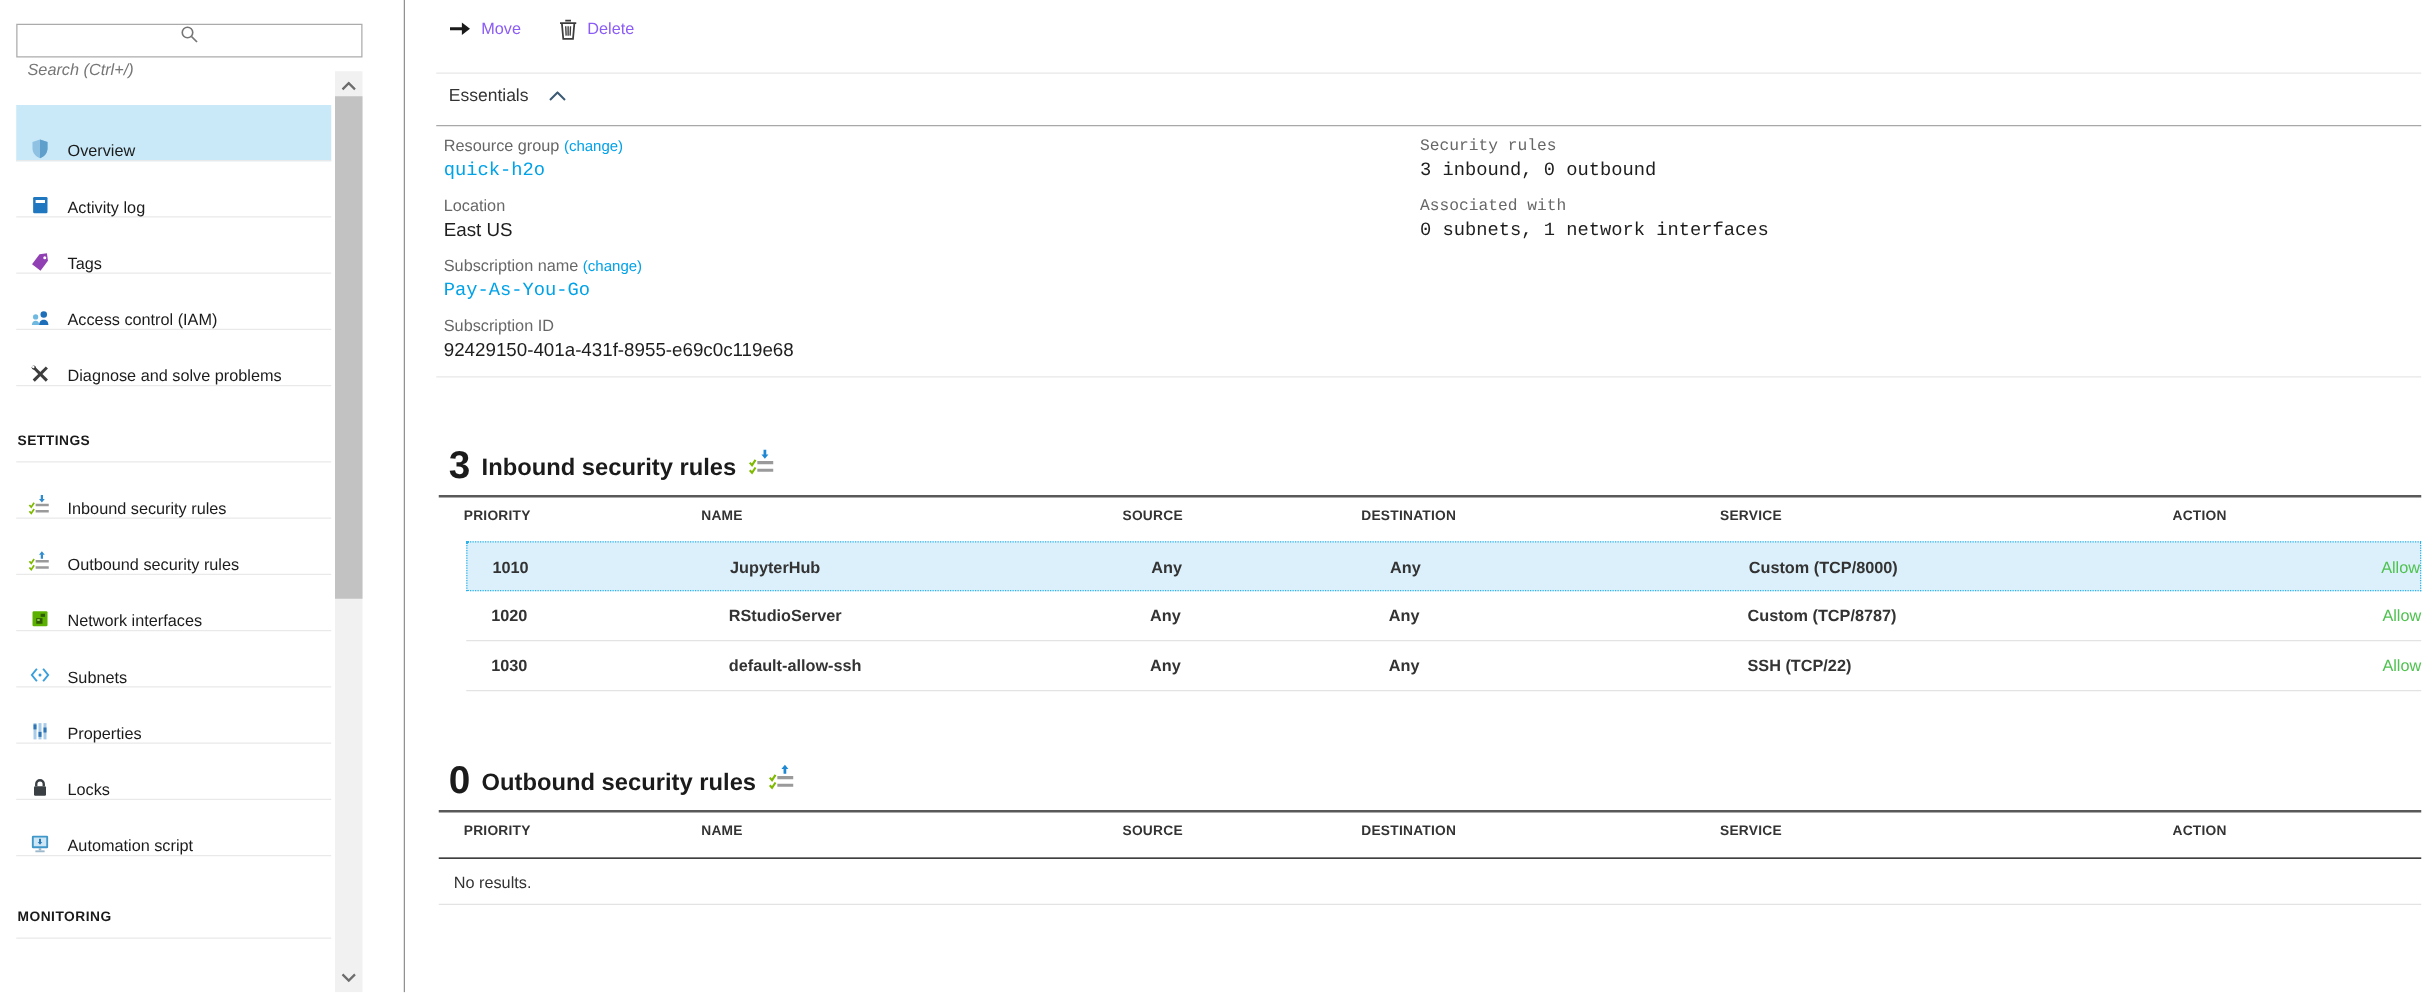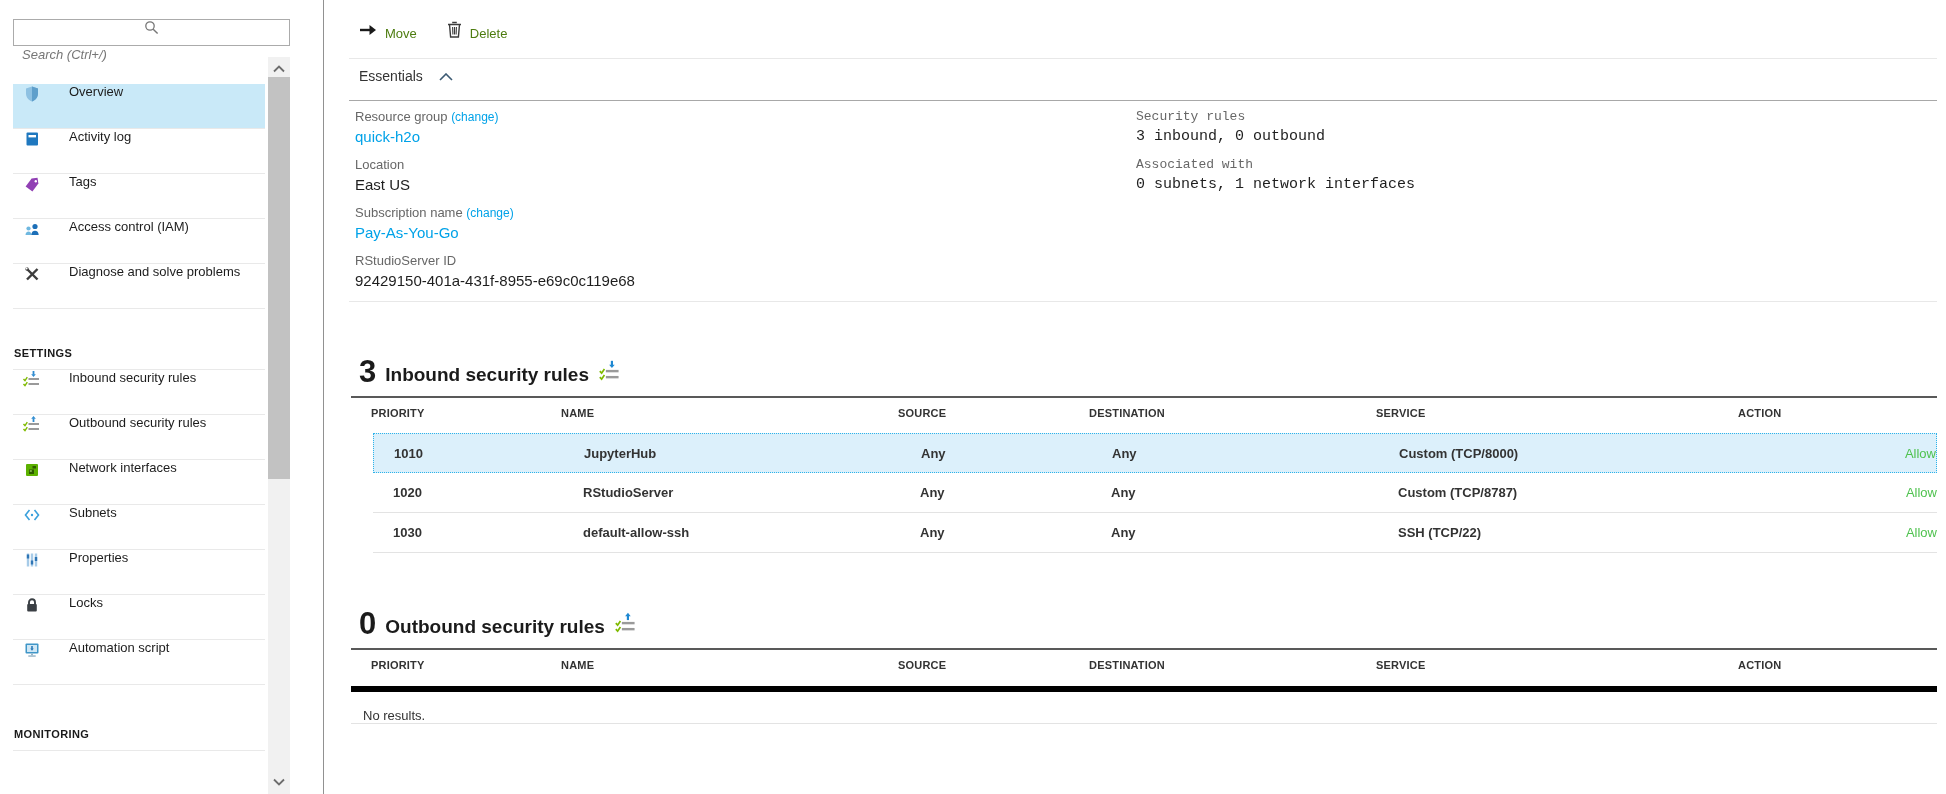--- a/index.html
+++ b/index.html
@@ -7,68 +7,68 @@
   body { font-family:"Liberation Sans", sans-serif; color:#252525; }
   .app { position:relative; width:1946px; height:794px; overflow:hidden; background:#fff; }
 
   
   .sidebar { position:absolute; left:0; top:0; width:324px; height:794px; background:#fff; border-right:1px solid #919191; }
   .searchbox { position:absolute; left:13px; top:19px; width:277px; height:27px; border:1px solid #ababab; background:#fff; display:flex; align-items:center; padding:0 8px; gap:8px;flex-direction:column; }
   .searchbox input { border:none; outline:none; width:100%; font-family:"Liberation Sans", sans-serif; font-style:italic; font-size:13px; color:#555; }
   .searchbox input::placeholder { color:#767676; font-style:italic; }
 
   .nav { position:absolute; left:13px; top:84px; width:252px; }
-  .nav-item { height:45px; display:flex; align-items:flex-start; gap:28px; padding-left:9px; border-bottom:1px solid #e9e9e9; font-size:13px; color:#1c1c1c; cursor:pointer; }
+  .nav-item { height:45px; display:flex; align-items:flex-end; gap:13px; padding-left:9px; border-bottom:1px solid #e9e9e9; font-size:13px; color:#1c1c1c; cursor:pointer; }
   .nav-item.selected { background:#c9e9f8; }
   .nav-icon { width:19px; height:19px; flex:0 0 19px; display:flex; align-items:center; justify-content:center; }
   .nav-section { height:61px; display:flex; align-items:flex-end; padding:0 0 10px 1px; font-size:11px; font-weight:bold; letter-spacing:.4px; color:#1a1a1a; border-bottom:1px solid #e9e9e9; }
   .nav-section.monitoring { height:66px; }
 
   
   .sb-scroll { position:absolute; left:268px; top:57px; width:22px; height:737px; background:#f1f1f1; }
   .sb-chevron { position:absolute; left:0; width:22px; height:20px; display:flex; align-items:center; justify-content:center; cursor:pointer; }
   .sb-chevron.up { top:2px; } .sb-chevron.down { bottom:2px; }
   .sb-thumb { position:absolute; left:0; top:20px; width:22px; height:402px; background:#c2c2c2; cursor:pointer; }
 
   
   .main { position:absolute; left:325px; top:0; width:1621px; height:794px; }
   .hdiv { position:absolute; left:24px; width:1588px; height:0; border-top:1px solid #e8e8e8; }
   .hdiv.mid { border-top:1px solid #a8a8a8; }
   .div-toolbar { top:58px; } .div-essentials-top { top:100px; } .div-essentials-bottom { top:301px; }
 
   .toolbar { position:absolute; left:34px; top:15px; display:flex; gap:30px; }
-  .tbtn { display:flex; align-items:flex-end; gap:8px; font-size:13px; color:#4d7c0f; cursor:pointer; height:26px; }
+  .tbtn { display:flex; align-items:flex-start; gap:8px; font-size:13px; color:#8b5cf6; cursor:pointer; height:26px; }
 
   .essentials-head { position:absolute; left:34px; top:68px; display:flex; align-items:center; gap:16px; font-size:14px; color:#333; cursor:pointer;text-align:center; }
 
   .ess-col { position:absolute; top:108px; }
   .ess-col.left { left:30px; } .ess-col.right { left:811px;font-family:Liberation Mono, monospace; }
   .ess-field { margin-bottom:9px; }
   .ess-label { font-size:13px; color:#676767; line-height:18px; }
   .ess-change { font-size:12px; cursor:pointer; }
   .ess-value { font-size:15px; color:#1e1e1e; line-height:21px; }
-  .ess-value.link { cursor:pointer; }
+  .ess-value.link { cursor:pointer;font-family:Liberation Mono, monospace; }
 
   .rule-section { position:absolute; left:26px; width:1586px; }
   .sec-inbound { top:346px; } .sec-outbound { top:598px; }
   .rule-head { display:flex; align-items:flex-end; gap:9px; padding-left:8px; height:42px; }
   .rule-count { font-size:31px; font-weight:600; color:#1b1b1b; line-height:32px; }
   .rule-title { font-size:19px; font-weight:bold; color:#1b1b1b; padding-bottom:2px; }
   .rule-icon { padding-bottom:2px; }
 
   .rtable { border-top:2px solid #595959; margin-top:8px; }
   .trow { display:grid; grid-template-columns:210px 337px 191px 287px 362px auto; align-items:center; }
   .trow > div:first-child { padding-left:20px; }
   .thead { height:30px; font-size:11px; font-weight:bold; color:#333; letter-spacing:.2px; }
   .tbody { margin-top:5px; }
   .drow { height:40px; font-size:13px; font-weight:bold; color:#333; cursor:pointer;margin-left:22px; }
   .drow.selected { background:#dcf0fb; border:1px dotted #2db3ea; }
   .drow.plain { border-bottom:1px solid #e3e3e3; }
   .cell-action { font-weight:normal;text-align:right; }
-  .empty-row { height:38px; display:flex; align-items:flex-end; padding-left:12px; font-size:13px; color:#333; border-top:6px solid #000000; border-bottom:1px solid #e3e3e3; margin-top:6px; }
+  .empty-row { height:38px; display:flex; align-items:center; padding-left:12px; font-size:13px; color:#333; border-top:1px solid #000000; border-bottom:1px solid #e3e3e3; margin-top:6px; }
 </style>
 </head>
 <body>
 
 <div class="app">
 
   <div class="sidebar">
     <div class="searchbox">
       <span>
         <svg width="15" height="15" viewBox="0 0 15 15">
@@ -302,21 +302,21 @@
         <div class="ess-value">East US</div>
       </div>
       <div class="ess-field">
         <div class="ess-label">
           <span>Subscription name</span>
           <span class="ess-change link-color" style="color: rgb(0, 162, 232);">(change)</span>
         </div>
         <div class="ess-value link link-color" style="color: rgb(0, 162, 232);">Pay-As-You-Go</div>
       </div>
       <div class="ess-field">
-        <div class="ess-label">RStudioServer ID</div>
+        <div class="ess-label">Subscription ID</div>
         <div class="ess-value">92429150-401a-431f-8955-e69c0c119e68</div>
       </div>
     </div>
 
     <div class="ess-col right">
       <div class="ess-field">
         <div class="ess-label">Security rules</div>
         <div class="ess-value">3 inbound, 0 outbound</div>
       </div>
       <div class="ess-field">

